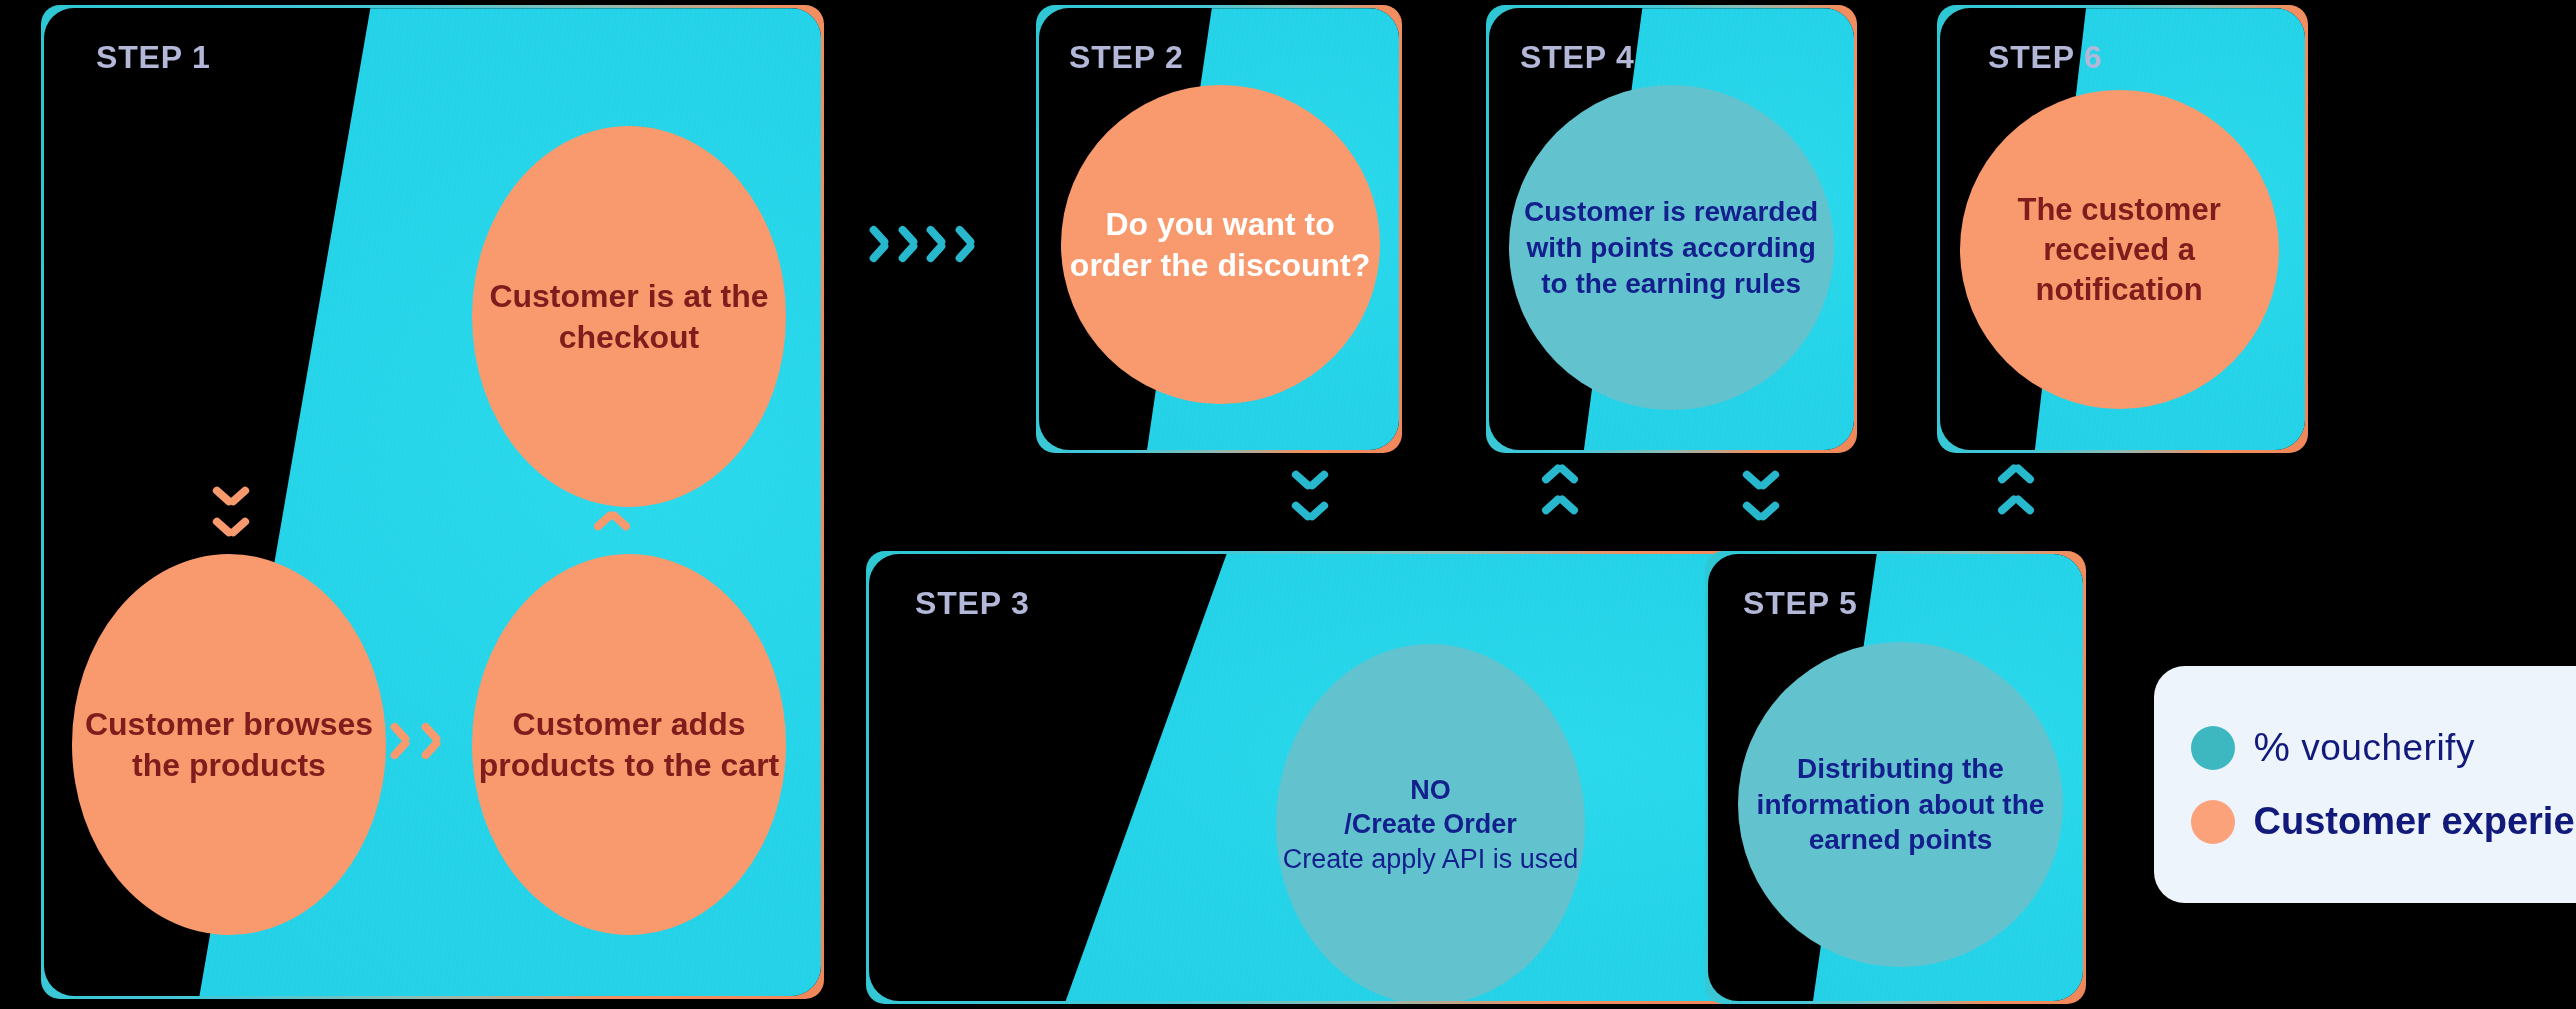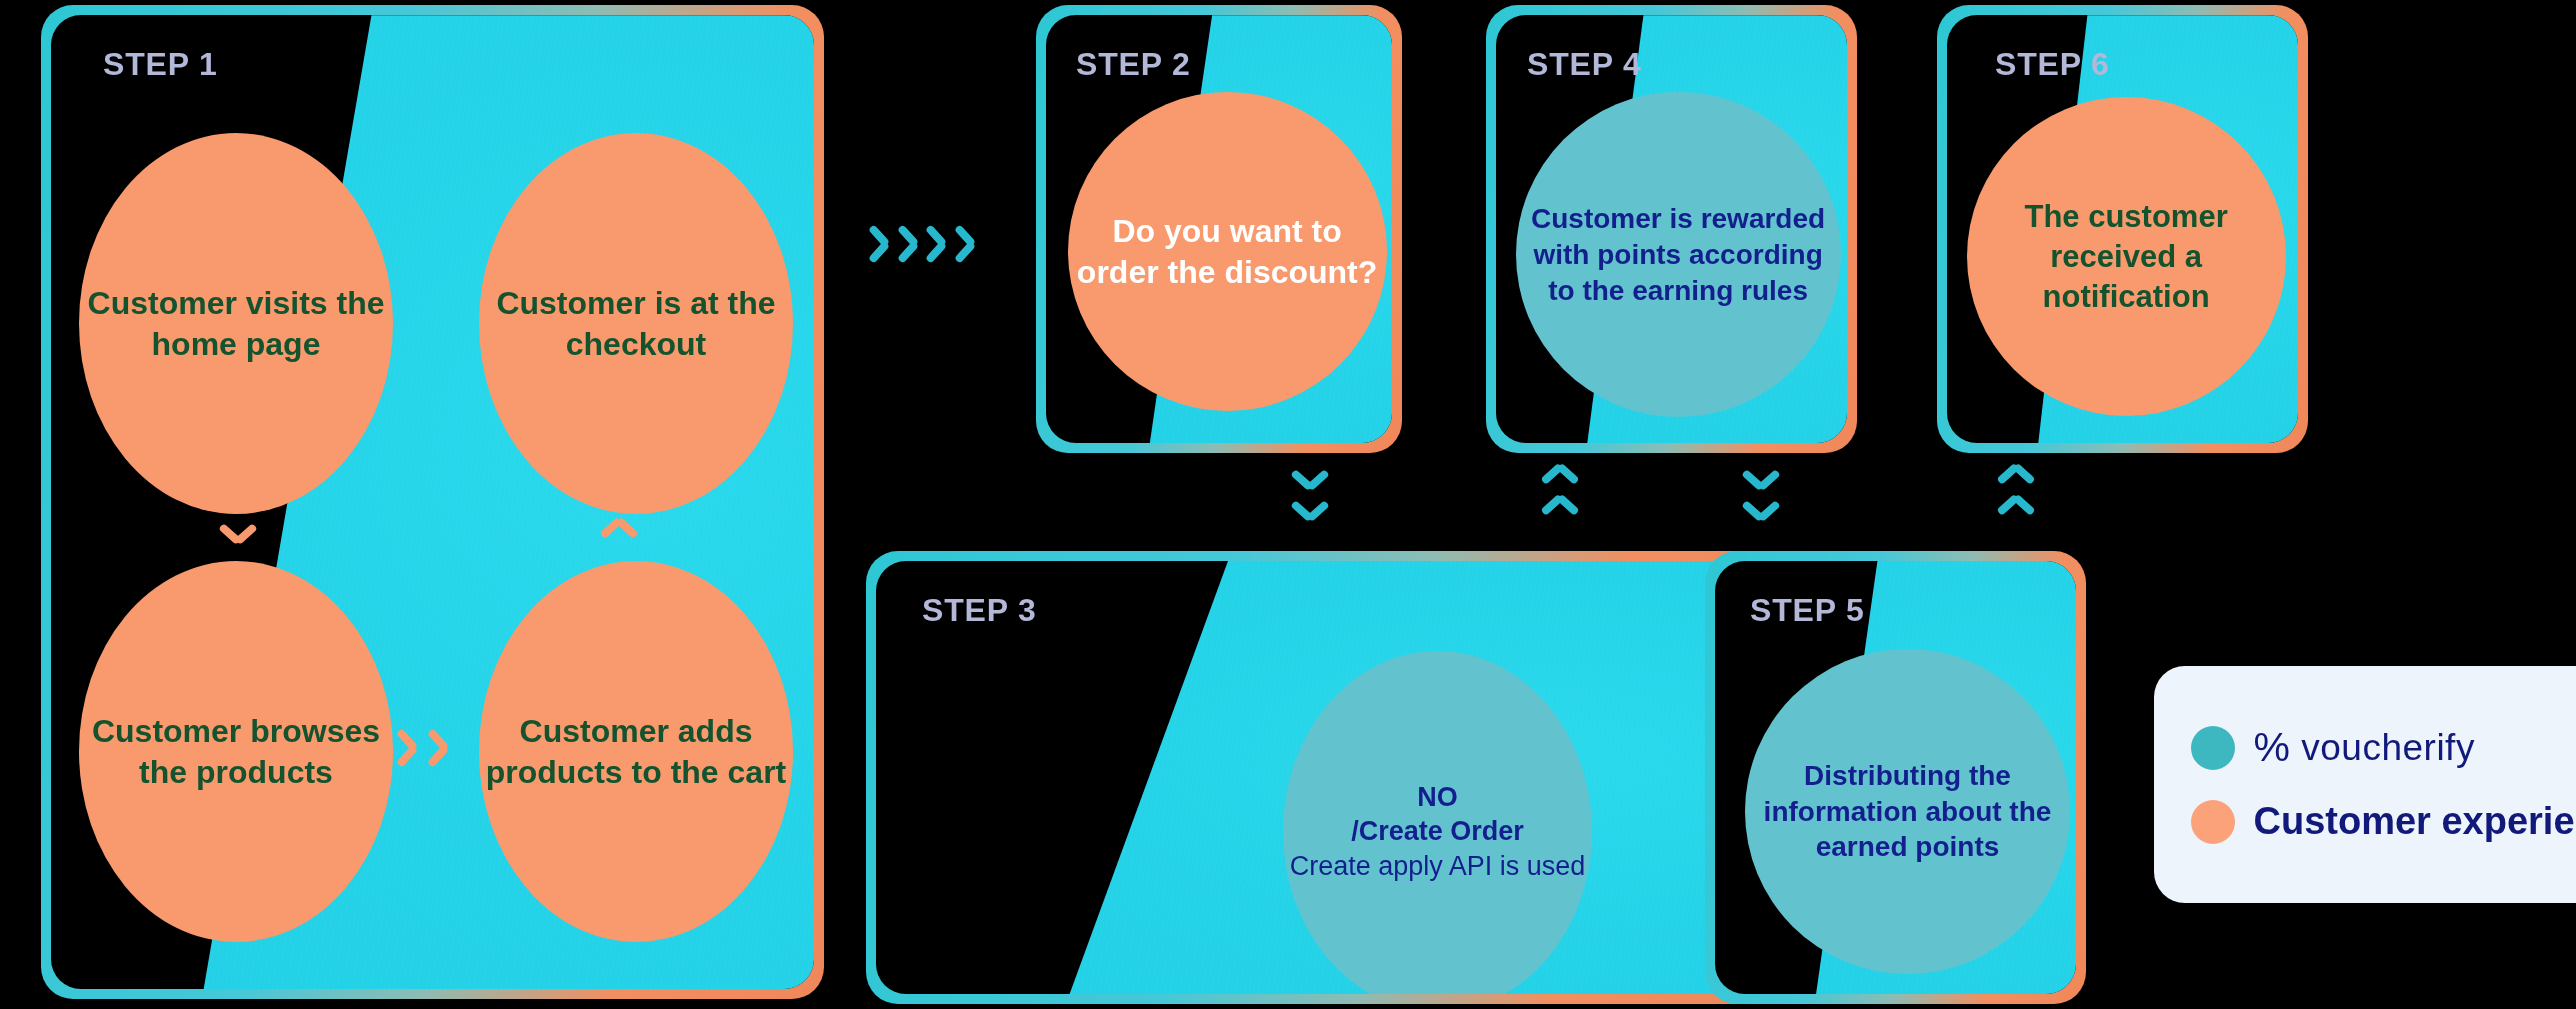--- a/index.html
+++ b/index.html
@@ -11,22 +11,22 @@
     width: 2999px;
     height: 1010px;
     position: relative;
     overflow: hidden;
     font-family: "Liberation Sans", sans-serif;
   }
 
   
   .card {
     position: absolute;
-    border-radius: 32px;
-    padding: 10px;
+    border-radius: 19px;
+    padding: 3px;
     background: linear-gradient(100deg, #2ec7d4 0%, #45c8d8 38%, #8dbcb4 58%, #f28f60 78%, #f0875a 100%);
     box-sizing: border-box;
   }
   .card-inner {
     position: relative;
     width: 100%;
     height: 100%;
     border-radius: 30px;
     background: #000000;
     overflow: hidden;
@@ -64,21 +64,21 @@
     z-index: 5;
     border-radius: 50%;
     display: flex;
     align-items: center;
     justify-content: center;
     text-align: center;
     font-weight: 700;
     line-height: 1.28;
     box-sizing: border-box;
   }
-  .bubble.orange { background: #f89a6d; color: #14532d; }
+  .bubble.orange { background: #f89a6d; color: #7f1d1d; }
   .bubble.orange-white { background: #f89a6d; color: #ffffff; }
   .bubble.teal { background: #62c3cf; color: #131f8c; }
   .bubble span { display: block; padding: 0 5.2px; }
 
   
   .chev-group {
     position: absolute;
     z-index: 7;
     display: flex;
     align-items: center;
@@ -160,23 +160,20 @@
 </style>
 </head>
 <body>
 
 <div class="card" style="left:41px; top:5.2px; width:783px; height:994px;">
   <div class="card-inner">
     <div class="card-fill" style="--tlx:42%; --blx:20%;"></div>
 
     <div class="step-label" style="left:52px; top:31px;">STEP 1</div>
 
-    <div class="bubble orange" style="left:28px; top:118px; width:314px; height:381px; font-size:32px;">
-      <span>Customer visits the home page</span>
-    </div>
 
     <div class="bubble orange" style="left:428px; top:118px; width:314px; height:381px; font-size:32px;">
       <span>Customer is at the checkout</span>
     </div>
 
     <div class="bubble orange" style="left:28px; top:546px; width:314px; height:381px; font-size:32px;">
       <span>Customer browses the products</span>
     </div>
 
     <div class="bubble orange" style="left:428px; top:546px; width:314px; height:381px; font-size:32px;">

